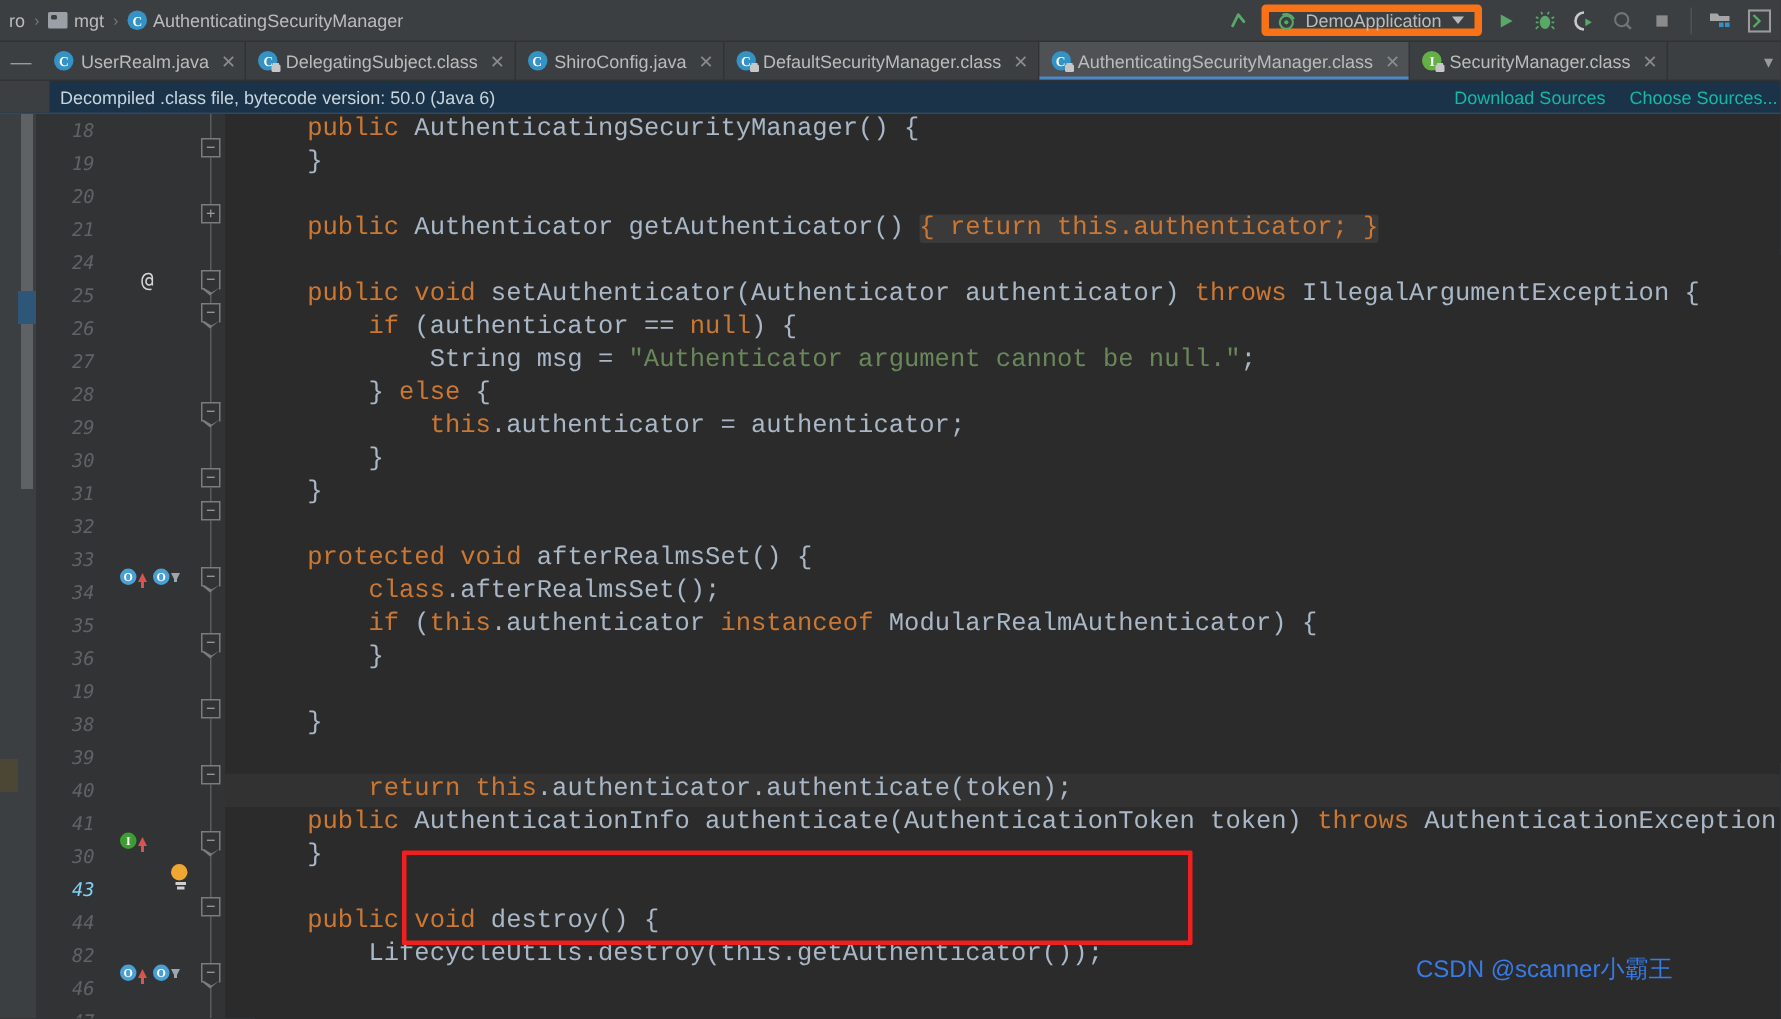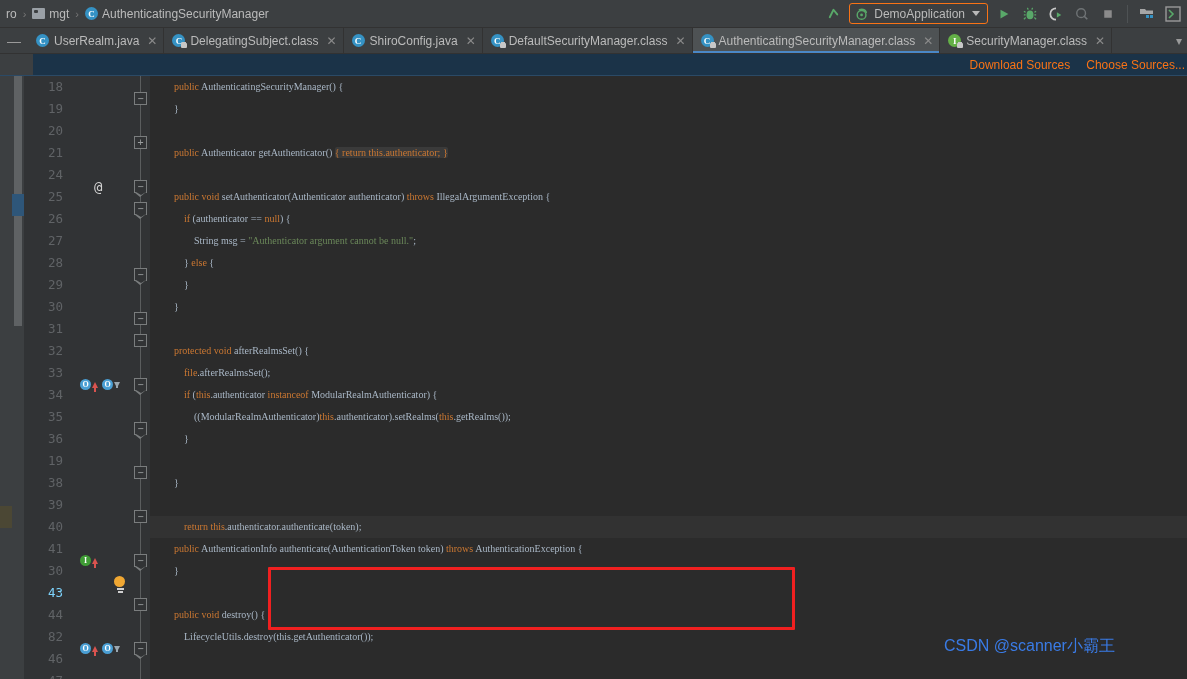--- a/index.html
+++ b/index.html
@@ -42,21 +42,21 @@
     width:13px;height:13px;border-radius:50%;
     background:#3592c4; color:#fff; font-size:9px; font-weight:bold;
     display:inline-flex;align-items:center;justify-content:center;
     font-family:"Liberation Serif", serif;
   }
 
   .tb-right { margin-left:auto; display:flex; align-items:center; gap:6px; padding-right:4px; }
   .tb-icon { width:20px;height:20px; display:flex;align-items:center;justify-content:center; cursor:pointer;}
   .run-config {
     display:flex;align-items:center;gap:5px;
-    border:1px solid #f97316; border-radius:3px;
+    border:5px solid #f97316; border-radius:3px;
     padding:2px 7px 2px 5px; height:21px;
     color:#bbbbbb; font-size:12px;
     background:transparent;
   }
   .run-config .cfg-ico{ width:14px;height:14px; }
   .caret-down { width:0;height:0;border-left:4px solid transparent;border-right:4px solid transparent;border-top:5px solid #b9b9b9; margin-left:2px;}
   .sep-v { width:1px;height:18px;background:#4e5254; margin:0 3px;}
 
   
   #tabsbar {
@@ -105,21 +105,21 @@
     border-bottom: 1px solid #2b4a66;
     display:flex; align-items:center;
     padding-left: 40px;
     font-size:12px; color:#c8d4de;
     position:relative;
   }
   #banner .banner-left-strip{
     position:absolute;left:0;top:0;bottom:0;width:33px;background:#3c3f41;
   }
   #banner .banner-links{ margin-left:auto; display:flex; gap:16px; padding-right:2px; }
-  #banner .banner-links a{ color:#f97316; text-decoration:none; cursor:pointer; }
+  #banner .banner-links a{ color:#14b8a6; text-decoration:none; cursor:pointer; }
 
   
   #editor-wrap{
     position:relative;
     height: 603px;
     background:#2b2b2b;
     display:flex;
     overflow:hidden;
   }
   
@@ -127,40 +127,40 @@
     width:12px; background:#3c3f41; position:relative; flex:none;
   }
   .stripe-left .mk{ position:absolute; left:0; width:12px; }
 
   .stripe-thin{ width:12px;background:#3c3f41;flex:none; position:relative;}
   .stripe-thin .thumb{ position:absolute;left:2px;width:8px;background:#636669;}
 
   
   .gutter{
     width:46px; flex:none; background:#313335;
-    position:relative; padding-top:0;
+    position:relative; padding-top:0;font-style:italic;
   }
   .gutter .ln{
     height:22px; line-height:22px; text-align:right; padding-right:7px;
     color:#606366; font-family:"DejaVu Sans Mono", monospace; font-size:12.5px;
   }
   .gutter .ln.cur{ color:#7dd3fc; }
 
   
   .anncol{ width:62px;flex:none;background:#313335;position:relative;}
   .foldcol{ width:18px;flex:none;background:#313335;position:relative;}
 
   .code-area{
     flex:1; position:relative; background:#2b2b2b;
     overflow:hidden;
   }
   .codeline{
     height:22px; line-height:22px;
-    font-family:Liberation Serif, serif;
-    font-size:10px;
+    font-family:Liberation Mono, monospace;
+    font-size:17px;
     white-space:pre;
     color:#a9b7c6;
     padding-left:14px;
   }
   .codeline.cur{ background:#323232; }
 
   
   .kw   { color:#cc7832; }
   .str  { color:#6a8759; }
   .ident{ color:#a9b7c6; }
@@ -338,20 +338,21 @@
         <span class="tabico iface locked">I</span>
         <span>SecurityManager.class</span>
         <span class="tabx">✕</span>
       </div>
     </div>
   <div class="tabs-overflow">▾</div>
 </div>
 
 <div id="banner">
   <div class="banner-left-strip"></div>
+  <span>Decompiled .class file, bytecode version: 50.0 (Java 6)</span>
   <div class="banner-links">
     <a>Download Sources</a>
     <a>Choose Sources...</a>
   </div>
 </div>
 
 <div id="editor-wrap">
 
   <div class="stripe-left">
     <div class="mk" style="top:430px;height:22px;background:#4b4734;"></div>
@@ -443,27 +444,27 @@
   <div class="code-area" id="code-area">
       <div class="codeline"><span class="">    </span><span class="kw">public</span><span class="ident"> AuthenticatingSecurityManager() {</span></div>
       <div class="codeline"><span class="ident">    }</span></div>
       <div class="codeline"><span class=""></span></div>
       <div class="codeline"><span class="">    </span><span class="kw">public</span><span class="ident"> Authenticator getAuthenticator() </span><span class="fold">{ return this.authenticator; }</span></div>
       <div class="codeline"><span class=""></span></div>
       <div class="codeline"><span class="">    </span><span class="kw">public</span><span class=""> </span><span class="kw">void</span><span class="ident"> setAuthenticator(Authenticator authenticator) </span><span class="kw">throws</span><span class="ident"> IllegalArgumentException {</span></div>
       <div class="codeline"><span class="">        </span><span class="kw">if</span><span class="ident"> (authenticator == </span><span class="kw">null</span><span class="ident">) {</span></div>
       <div class="codeline"><span class="ident">            String msg = </span><span class="str">"Authenticator argument cannot be null."</span><span class="ident">;</span></div>
       <div class="codeline"><span class="ident">        } </span><span class="kw">else</span><span class="ident"> {</span></div>
+      <div class="codeline"><span class="">            </span><span class="kw">this</span><span class="ident">.authenticator = authenticator;</span></div>
       <div class="codeline"><span class="ident">        }</span></div>
       <div class="codeline"><span class="ident">    }</span></div>
       <div class="codeline"><span class=""></span></div>
       <div class="codeline"><span class="">    </span><span class="kw">protected</span><span class=""> </span><span class="kw">void</span><span class="ident"> afterRealmsSet() {</span></div>
-      <div class="codeline"><span class="">        </span><span class="kw">file</span><span class="ident">.afterRealmsSet();</span></div>
+      <div class="codeline"><span class="">        </span><span class="kw">class</span><span class="ident">.afterRealmsSet();</span></div>
       <div class="codeline"><span class="">        </span><span class="kw">if</span><span class="ident"> (</span><span class="kw">this</span><span class="ident">.authenticator </span><span class="kw">instanceof</span><span class="ident"> ModularRealmAuthenticator) {</span></div>
-      <div class="codeline"><span class="ident">            ((ModularRealmAuthenticator)</span><span class="kw">this</span><span class="ident">.authenticator).setRealms(</span><span class="kw">this</span><span class="ident">.getRealms());</span></div>
       <div class="codeline"><span class="ident">        }</span></div>
       <div class="codeline"><span class=""></span></div>
       <div class="codeline"><span class="ident">    }</span></div>
       <div class="codeline"><span class=""></span></div>
       <div class="codeline cur"><span class="">        </span><span class="kw">return</span><span class=""> </span><span class="kw">this</span><span class="ident">.authenticator.authenticate(token);</span></div>
       <div class="codeline"><span class="">    </span><span class="kw">public</span><span class="ident"> AuthenticationInfo authenticate(AuthenticationToken token) </span><span class="kw">throws</span><span class="ident"> AuthenticationException {</span></div>
       <div class="codeline"><span class="ident">    }</span></div>
       <div class="codeline"><span class=""></span></div>
       <div class="codeline"><span class="">    </span><span class="kw">public</span><span class=""> </span><span class="kw">void</span><span class="ident"> destroy() {</span></div>
       <div class="codeline"><span class="ident">        LifecycleUtils.destroy(this.getAuthenticator());</span></div>

